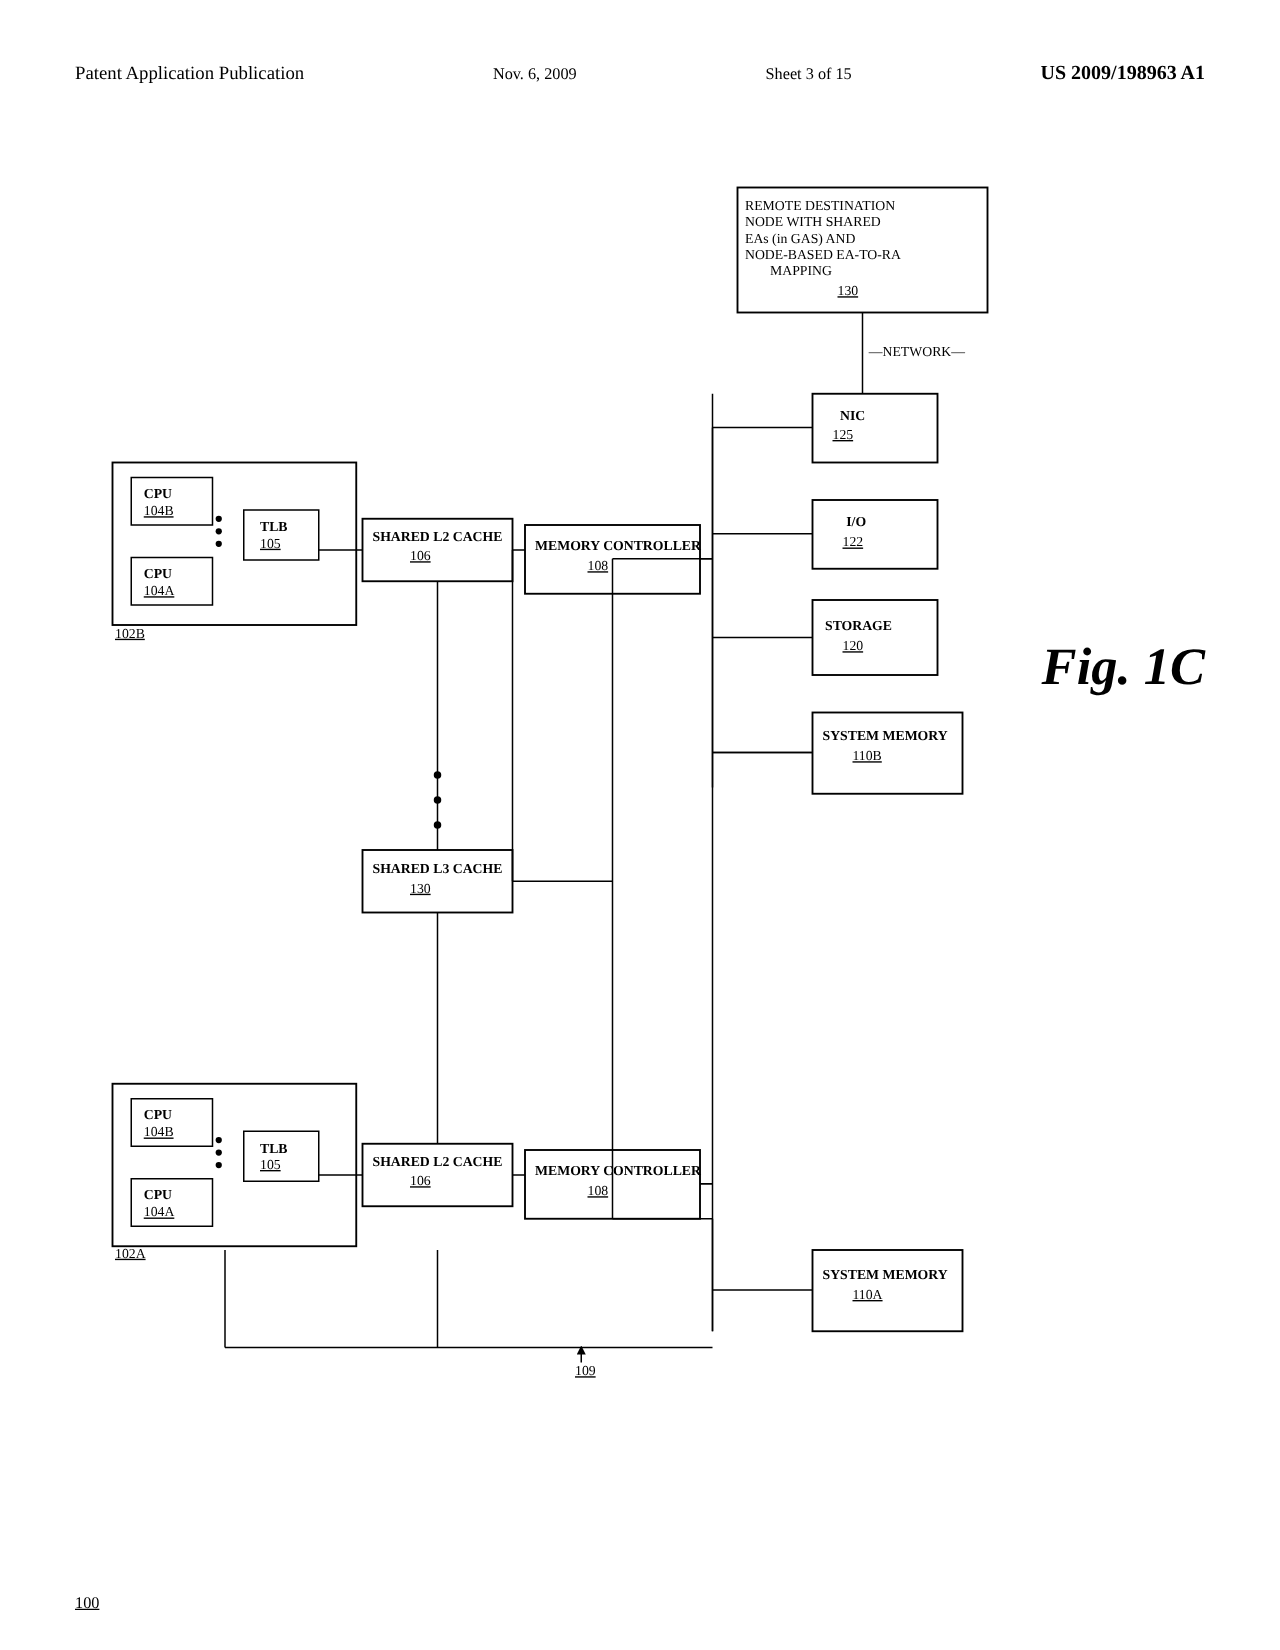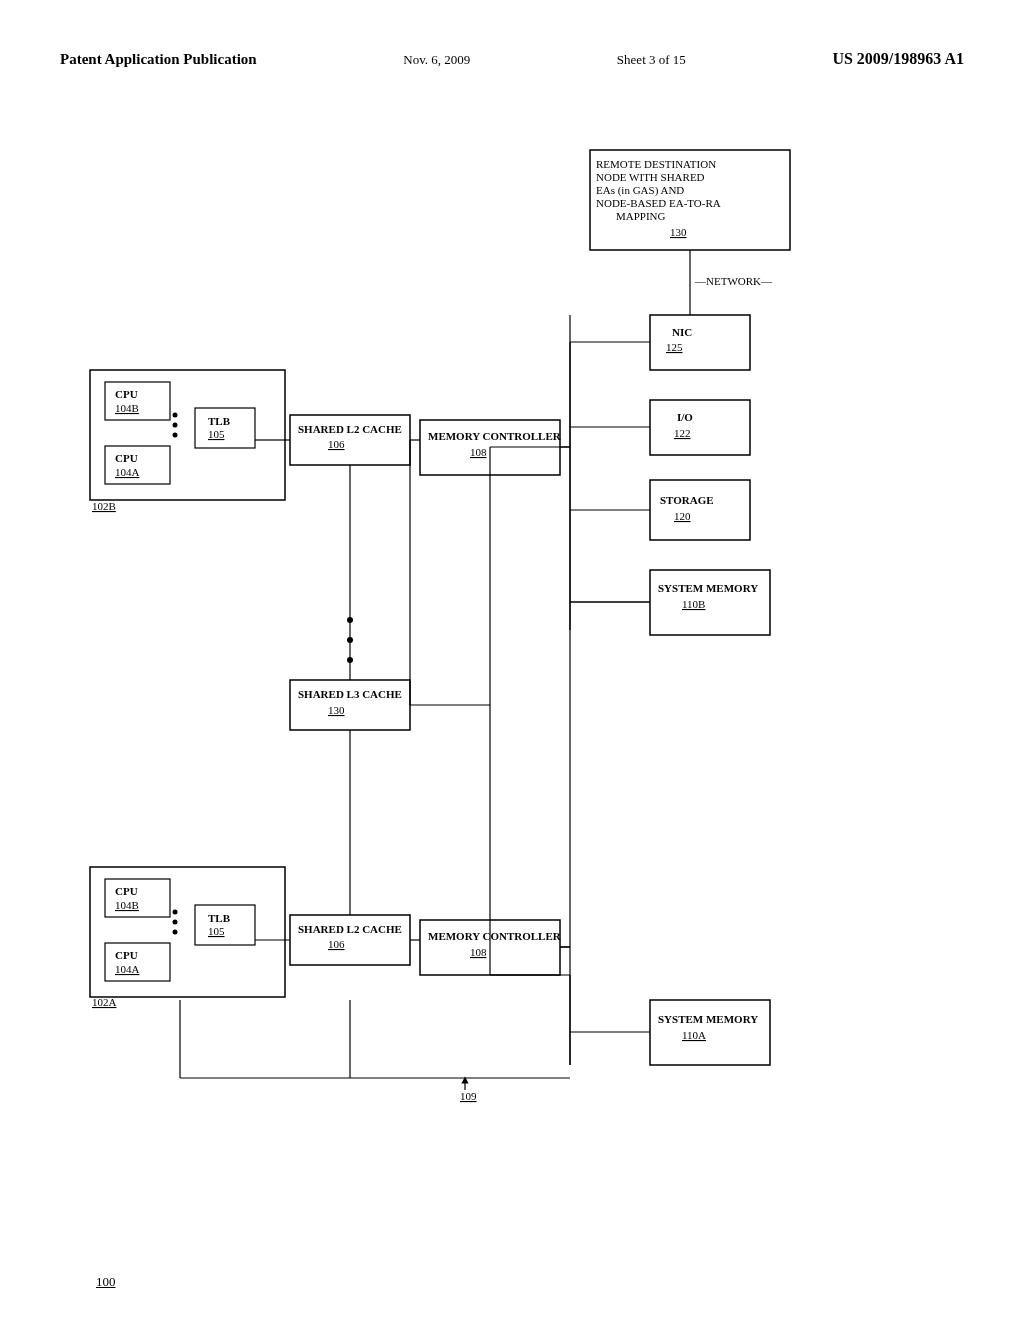--- a/index.html
+++ b/index.html
@@ -24,21 +24,21 @@
       position: absolute;
       top: 50px;
       left: 60px;
       right: 60px;
       display: flex;
       align-items: baseline;
       justify-content: space-between;
       font-size: 14px;
     }
     .header-title {
-      font-weight: bold;
+      font-weight: normal;
       font-size: 15px;
     }
     .header-date { font-size: 13px; }
     .header-sheet { font-size: 13px; }
     .header-pub { font-size: 16px; font-weight: bold; }
 
     
     .diagram {
       position: absolute;
       top: 130px;
@@ -57,21 +57,20 @@
       font-weight: bold;
     }
 
     
     .bottom-label {
       position: absolute;
       bottom: 30px;
       left: 60px;
       font-size: 13px;
       text-decoration: underline;
-      margin-left: 36px;
     }
 
     
     .diagram-svg {
       position: absolute;
       top: 0;
       left: 0;
       width: 870px;
       height: 1100px;
     }
@@ -239,17 +238,18 @@
       <line x1="350" y1="575" x2="350" y2="310" stroke="#000" stroke-width="1.2"></line>
 
       <defs>
         <marker id="arrow" markerWidth="6" markerHeight="6" refX="3" refY="3" orient="auto">
           <path d="M0,0 L6,3 L0,6 Z" fill="#000"></path>
         </marker>
       </defs>
 
     </svg>
 
+    <div class="fig-label">Fig. 1C</div>
   </div>
 
   <div class="bottom-label">100</div>
 
 </div>
 
 </body></html>

